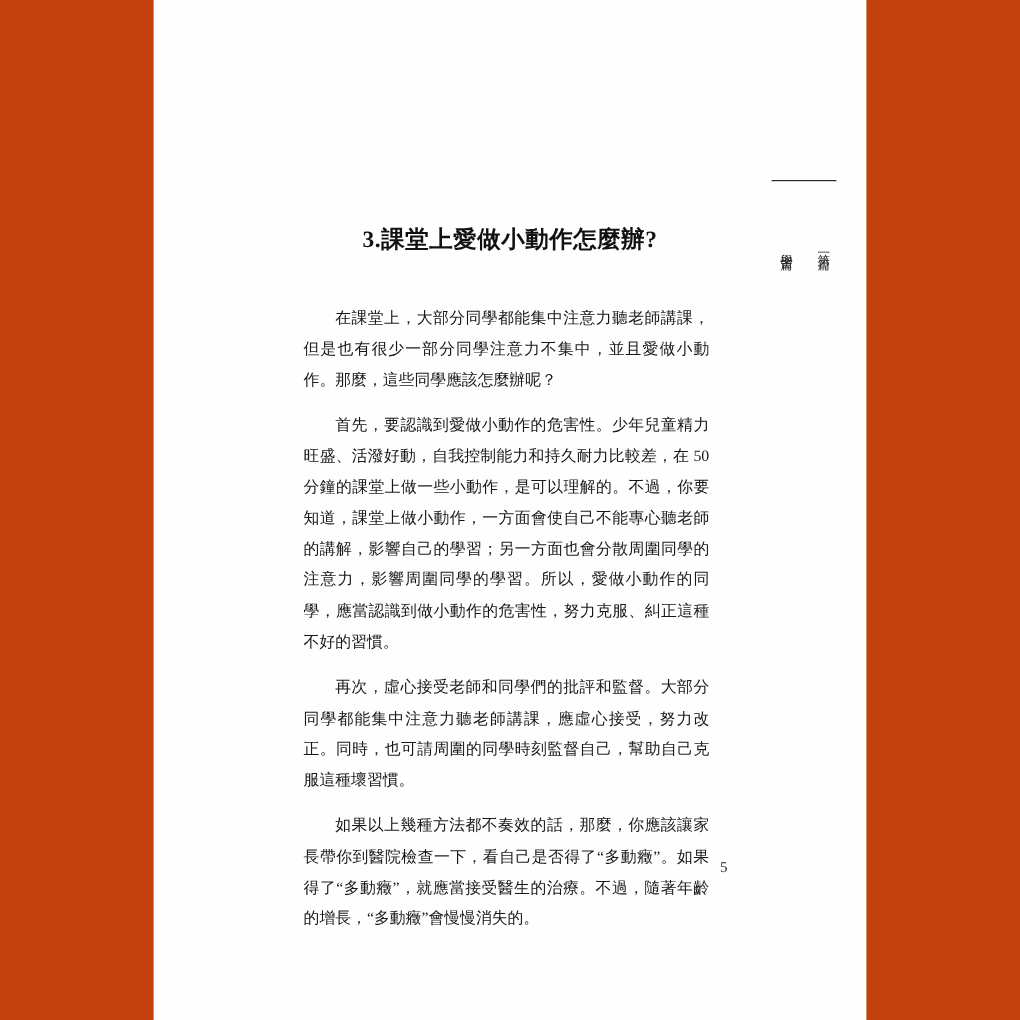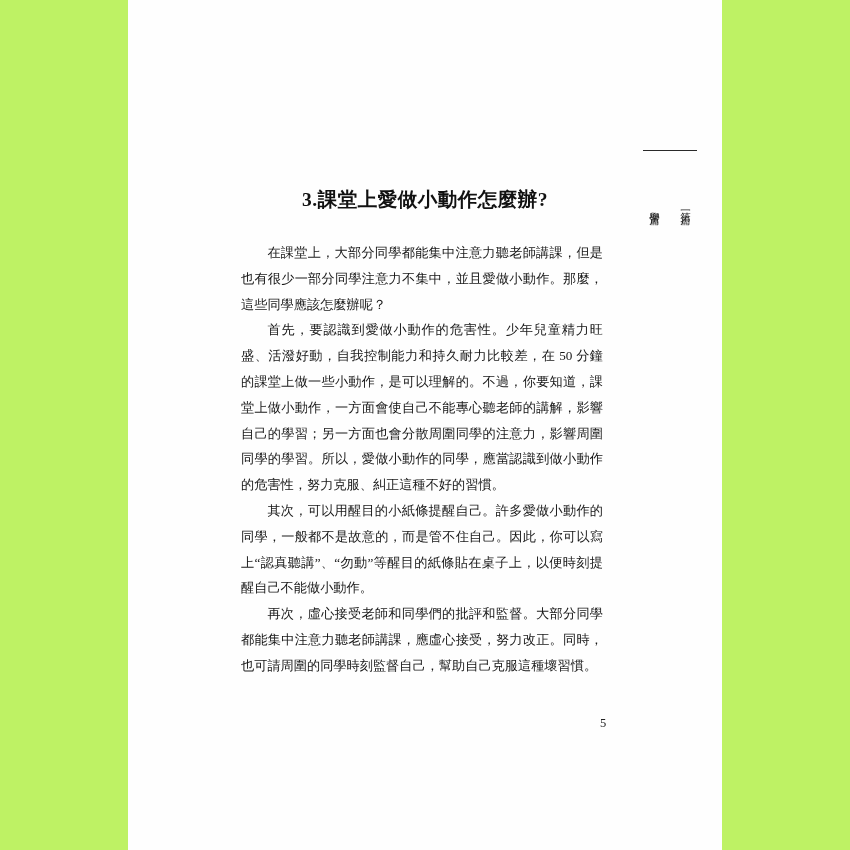--- a/index.html
+++ b/index.html
@@ -15,21 +15,21 @@
     position: relative;
     overflow: hidden;
   }
 
   .page {
     position: absolute;
     left: 0;
     top: 0;
     width: 850px;
     height: 850px;
-    background: #bef264;
+    background: #c2410c;
   }
 
   
   .sheet {
     position: absolute;
     left: 128px;
     top: 0px;
     width: 594px;
     height: 850px;
     background: #fefefe;
@@ -55,21 +55,21 @@
     left: 241px;
     top: 240px;
     width: 362px;
     font-size: 13.2px;
     line-height: 25.8px;
     text-align: justify;
     text-justify: inter-ideograph;
     color: #171717;
   }
   .body-text p {
-    margin: 0;
+    margin: 12px;
     text-indent: 2em;
   }
 
   
   .running-head {
     position: absolute;
     left: 640px;
     top: 150px;
     width: 60px;
     text-align: center;
@@ -123,19 +123,19 @@
       <span class="vtext">第一篇</span>
       <span class="vtext">學習篇</span>
     </div>
   </div>
 
   <div class="article-title">3.課堂上愛做小動作怎麼辦?</div>
 
   <div class="body-text">
     <p>在課堂上，大部分同學都能集中注意力聽老師講課，但是也有很少一部分同學注意力不集中，並且愛做小動作。那麼，這些同學應該怎麼辦呢？</p>
     <p>首先，要認識到愛做小動作的危害性。少年兒童精力旺盛、活潑好動，自我控制能力和持久耐力比較差，在 50 分鐘的課堂上做一些小動作，是可以理解的。不過，你要知道，課堂上做小動作，一方面會使自己不能專心聽老師的講解，影響自己的學習；另一方面也會分散周圍同學的注意力，影響周圍同學的學習。所以，愛做小動作的同學，應當認識到做小動作的危害性，努力克服、糾正這種不好的習慣。</p>
-    <p>其次，可以用醒目的小紙條提醒自己。許多愛做小動作的同學，一般都不是故意的，而是管不住自己。因此，你可以寫上“認真聽講”、“勿動”等醒目的紙條貼在桌子上，以便時刻提醒自己不能做小動作。</p>
     <p>再次，虛心接受老師和同學們的批評和監督。大部分同學都能集中注意力聽老師講課，應虛心接受，努力改正。同時，也可請周圍的同學時刻監督自己，幫助自己克服這種壞習慣。</p>
+    <p>如果以上幾種方法都不奏效的話，那麼，你應該讓家長帶你到醫院檢查一下，看自己是否得了“多動癥”。如果得了“多動癥”，就應當接受醫生的治療。不過，隨著年齡的增長，“多動癥”會慢慢消失的。</p>
   </div>
 
   <div class="page-number">5</div>
 
 </div>
 
 </body></html>

